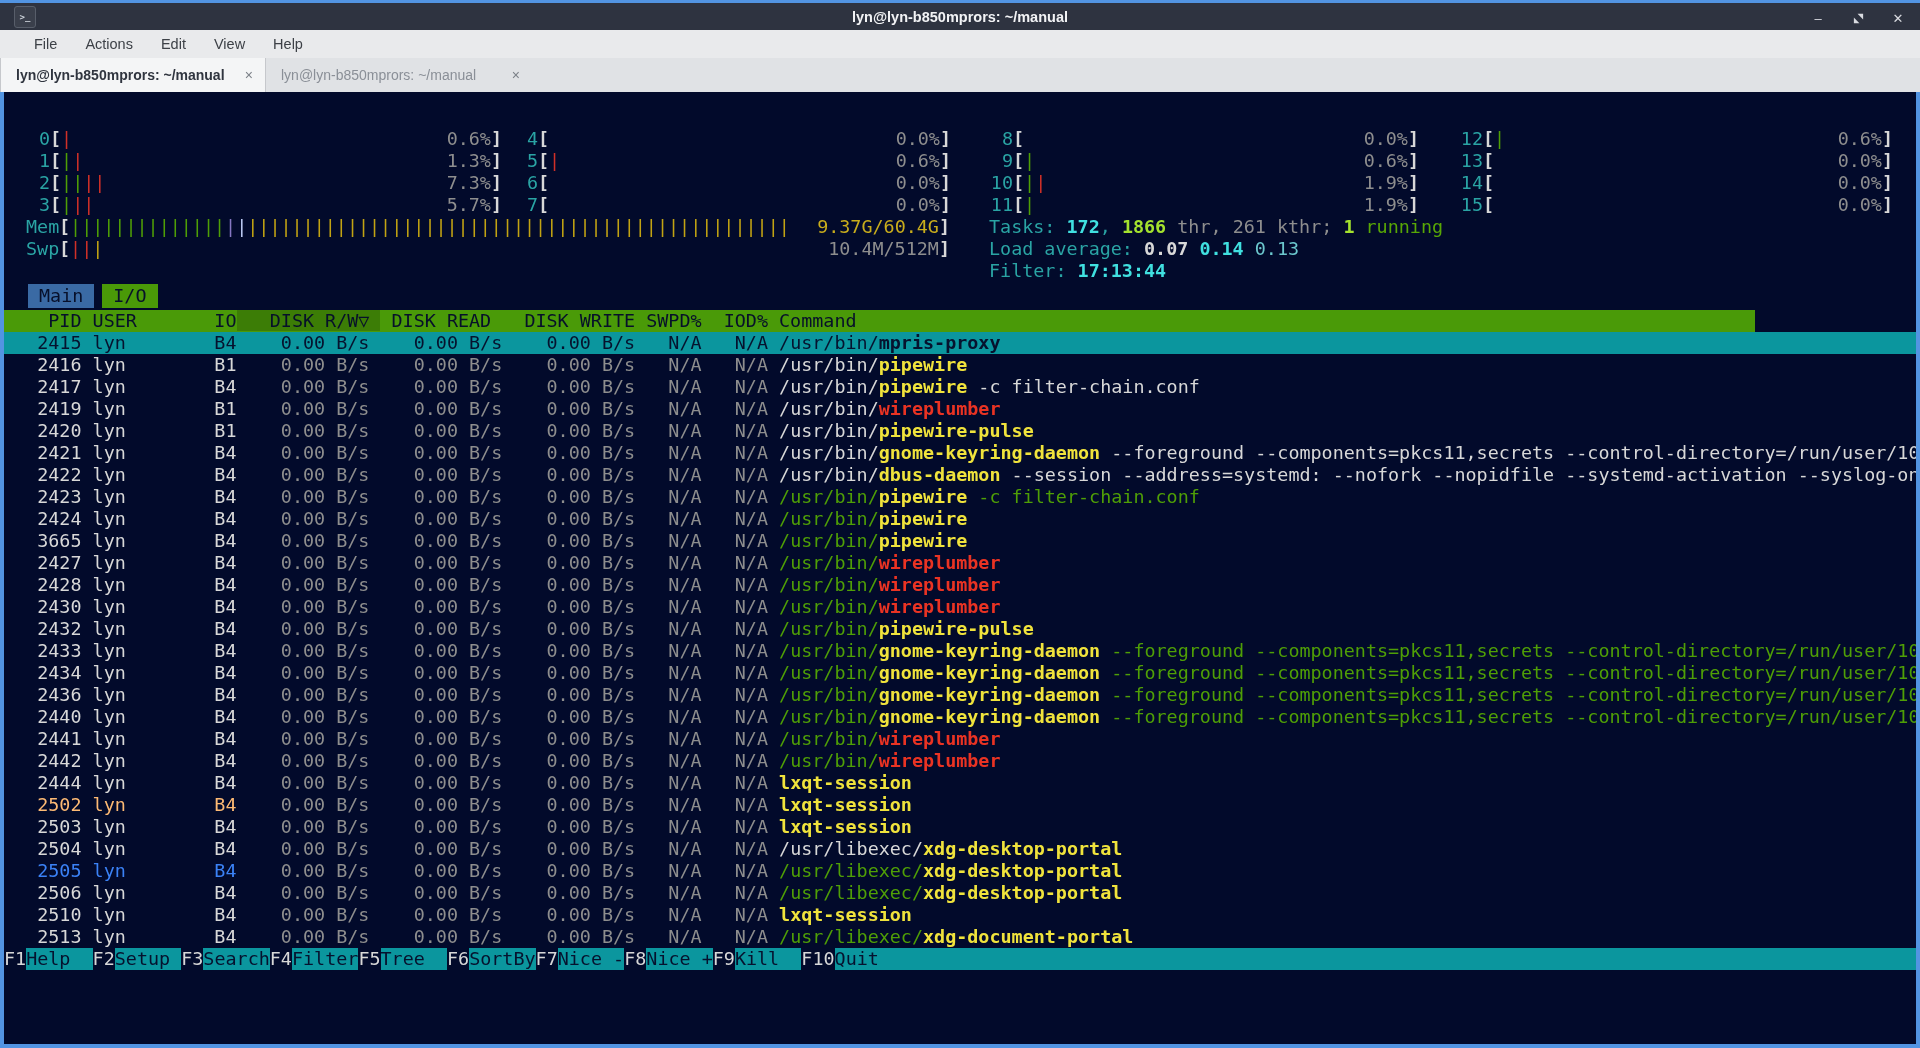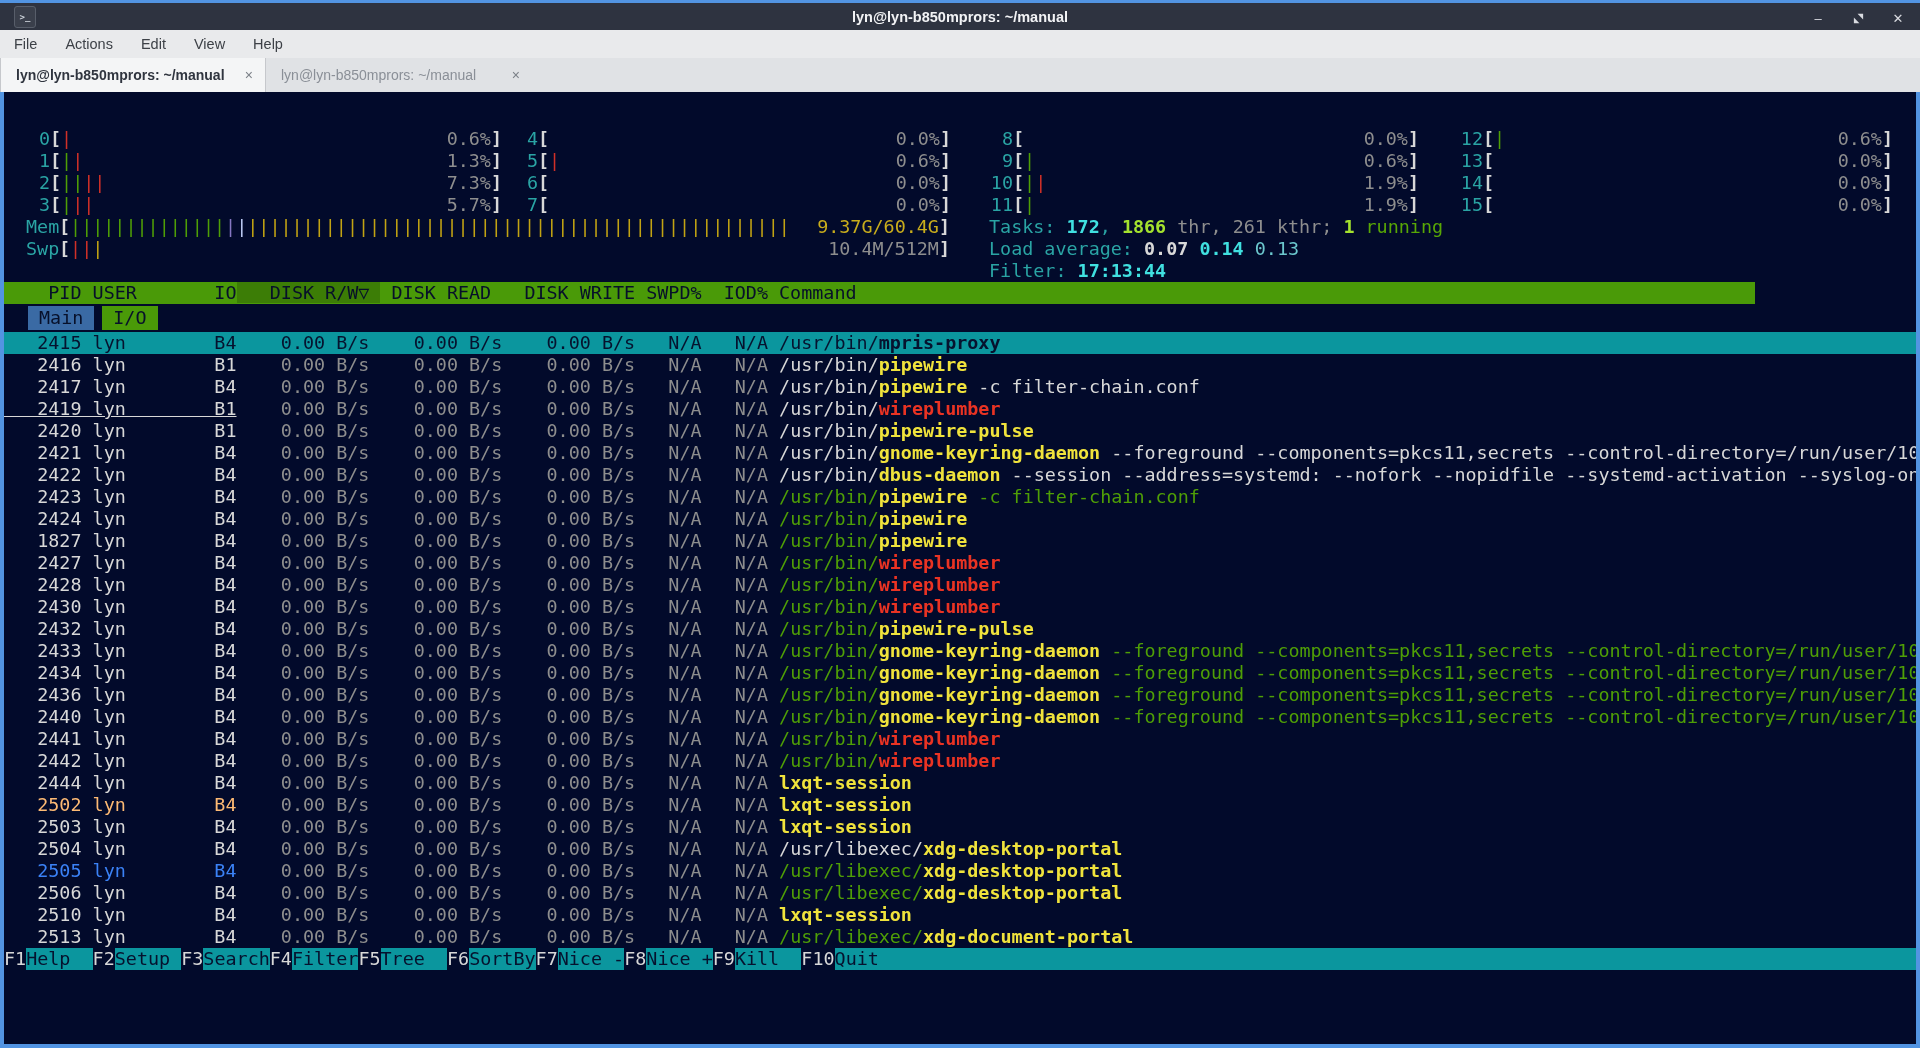--- a/index.html
+++ b/index.html
@@ -5,21 +5,21 @@
   html,body{margin:0;padding:0;}
   body{width:1920px;height:1048px;overflow:hidden;background:#5294e2;font-family:"Liberation Sans",sans-serif;position:relative;}
   
   #top-accent{position:absolute;top:0;left:0;right:0;height:3px;background:#5294e2;}
   #titlebar{position:absolute;top:3px;left:0;right:0;height:27px;background:#2e3340;display:flex;align-items:center;}
   #app-icon{position:absolute;left:14px;top:3px;width:20px;height:20px;background:#3a3f4b;border:1px solid #585e6a;border-radius:3px;
             color:#cdd3da;font-family:"DejaVu Sans Mono",monospace;font-size:9px;font-weight:bold;display:flex;align-items:center;justify-content:center;}
   #window-title{position:absolute;left:0;right:0;text-align:center;color:#f2f3f5;font-size:14.5px;font-weight:bold;}
   #window-controls{position:absolute;right:14px;top:3px;height:24px;display:flex;align-items:center;gap:24px;color:#d9dbe0;}
   .wbtn{width:16px;height:16px;display:flex;align-items:center;justify-content:center;font-size:13px;cursor:default;}
-  #menubar{position:absolute;top:30px;left:0;right:0;height:28px;background:#e9eaec;display:flex;align-items:flex-start;padding-left:0;box-sizing:border-box;}
+  #menubar{position:absolute;top:30px;left:0;right:0;height:28px;background:#e9eaec;display:flex;align-items:flex-start;padding-left:20px;box-sizing:border-box;}
   .menu-item{padding:0 14px;font-size:14.5px;color:#3d4147;line-height:28px;}
   #tabbar{position:absolute;top:58px;left:0;right:0;height:34px;background:#e0e2e5;display:flex;}
   .tab{width:266px;height:34px;box-sizing:border-box;display:flex;align-items:center;padding:0 12px 0 15px;font-size:14px;}
   .tab.active{background:#f4f5f6;border-right:1px solid #c6c8cc;border-left:1px solid #c6c8cc;color:#30353f;font-weight:bold;}
   .tab.inactive{color:#8a8f97;}
   .tab .tab-label{flex:1;overflow:hidden;white-space:nowrap;}
   .tab .tab-close{font-weight:normal;color:#7a7f86;margin-left:8px;font-size:14px;}
   
   #terminal{position:absolute;top:92px;left:0;right:0;bottom:0;background:#020a2b;
             border-left:4px solid #5294e2;border-right:4px solid #5294e2;border-bottom:4px solid #5294e2;
@@ -82,33 +82,33 @@
   <div class="tline"></div>
   <div id="meter-lines">
       <div class="tline"><div class="mgroup" style="left: 22px; width: 476px;"><span class="mlabel" style="width: 24px; color: rgb(42, 164, 164);">0</span><span class="mbracket" style="color: rgb(216, 216, 216);">[</span><span class="mbar"><span style="color: rgb(208, 48, 40);">|</span></span><span class="mpct" style="color: rgb(142, 142, 142);">0.6%</span><span class="mbracket" style="color: rgb(216, 216, 216);">]</span></div><div class="mgroup" style="left: 510px; width: 437px;"><span class="mlabel" style="width: 24px; color: rgb(42, 164, 164);">4</span><span class="mbracket" style="color: rgb(216, 216, 216);">[</span><span class="mbar"></span><span class="mpct" style="color: rgb(142, 142, 142);">0.0%</span><span class="mbracket" style="color: rgb(216, 216, 216);">]</span></div><div class="mgroup" style="left: 985px; width: 430px;"><span class="mlabel" style="width: 24px; color: rgb(42, 164, 164);">8</span><span class="mbracket" style="color: rgb(216, 216, 216);">[</span><span class="mbar"></span><span class="mpct" style="color: rgb(142, 142, 142);">0.0%</span><span class="mbracket" style="color: rgb(216, 216, 216);">]</span></div><div class="mgroup" style="left: 1455px; width: 434px;"><span class="mlabel" style="width: 24px; color: rgb(42, 164, 164);">12</span><span class="mbracket" style="color: rgb(216, 216, 216);">[</span><span class="mbar"><span style="color: rgb(79, 159, 6);">|</span></span><span class="mpct" style="color: rgb(142, 142, 142);">0.6%</span><span class="mbracket" style="color: rgb(216, 216, 216);">]</span></div></div>
       <div class="tline"><div class="mgroup" style="left: 22px; width: 476px;"><span class="mlabel" style="width: 24px; color: rgb(42, 164, 164);">1</span><span class="mbracket" style="color: rgb(216, 216, 216);">[</span><span class="mbar"><span style="color: rgb(79, 159, 6);">|</span><span style="color: rgb(208, 48, 40);">|</span></span><span class="mpct" style="color: rgb(142, 142, 142);">1.3%</span><span class="mbracket" style="color: rgb(216, 216, 216);">]</span></div><div class="mgroup" style="left: 510px; width: 437px;"><span class="mlabel" style="width: 24px; color: rgb(42, 164, 164);">5</span><span class="mbracket" style="color: rgb(216, 216, 216);">[</span><span class="mbar"><span style="color: rgb(208, 48, 40);">|</span></span><span class="mpct" style="color: rgb(142, 142, 142);">0.6%</span><span class="mbracket" style="color: rgb(216, 216, 216);">]</span></div><div class="mgroup" style="left: 985px; width: 430px;"><span class="mlabel" style="width: 24px; color: rgb(42, 164, 164);">9</span><span class="mbracket" style="color: rgb(216, 216, 216);">[</span><span class="mbar"><span style="color: rgb(79, 159, 6);">|</span></span><span class="mpct" style="color: rgb(142, 142, 142);">0.6%</span><span class="mbracket" style="color: rgb(216, 216, 216);">]</span></div><div class="mgroup" style="left: 1455px; width: 434px;"><span class="mlabel" style="width: 24px; color: rgb(42, 164, 164);">13</span><span class="mbracket" style="color: rgb(216, 216, 216);">[</span><span class="mbar"></span><span class="mpct" style="color: rgb(142, 142, 142);">0.0%</span><span class="mbracket" style="color: rgb(216, 216, 216);">]</span></div></div>
       <div class="tline"><div class="mgroup" style="left: 22px; width: 476px;"><span class="mlabel" style="width: 24px; color: rgb(42, 164, 164);">2</span><span class="mbracket" style="color: rgb(216, 216, 216);">[</span><span class="mbar"><span style="color: rgb(79, 159, 6);">||</span><span style="color: rgb(208, 48, 40);">||</span></span><span class="mpct" style="color: rgb(142, 142, 142);">7.3%</span><span class="mbracket" style="color: rgb(216, 216, 216);">]</span></div><div class="mgroup" style="left: 510px; width: 437px;"><span class="mlabel" style="width: 24px; color: rgb(42, 164, 164);">6</span><span class="mbracket" style="color: rgb(216, 216, 216);">[</span><span class="mbar"></span><span class="mpct" style="color: rgb(142, 142, 142);">0.0%</span><span class="mbracket" style="color: rgb(216, 216, 216);">]</span></div><div class="mgroup" style="left: 985px; width: 430px;"><span class="mlabel" style="width: 24px; color: rgb(42, 164, 164);">10</span><span class="mbracket" style="color: rgb(216, 216, 216);">[</span><span class="mbar"><span style="color: rgb(79, 159, 6);">|</span><span style="color: rgb(208, 48, 40);">|</span></span><span class="mpct" style="color: rgb(142, 142, 142);">1.9%</span><span class="mbracket" style="color: rgb(216, 216, 216);">]</span></div><div class="mgroup" style="left: 1455px; width: 434px;"><span class="mlabel" style="width: 24px; color: rgb(42, 164, 164);">14</span><span class="mbracket" style="color: rgb(216, 216, 216);">[</span><span class="mbar"></span><span class="mpct" style="color: rgb(142, 142, 142);">0.0%</span><span class="mbracket" style="color: rgb(216, 216, 216);">]</span></div></div>
       <div class="tline"><div class="mgroup" style="left: 22px; width: 476px;"><span class="mlabel" style="width: 24px; color: rgb(42, 164, 164);">3</span><span class="mbracket" style="color: rgb(216, 216, 216);">[</span><span class="mbar"><span style="color: rgb(79, 159, 6);">|</span><span style="color: rgb(208, 48, 40);">||</span></span><span class="mpct" style="color: rgb(142, 142, 142);">5.7%</span><span class="mbracket" style="color: rgb(216, 216, 216);">]</span></div><div class="mgroup" style="left: 510px; width: 437px;"><span class="mlabel" style="width: 24px; color: rgb(42, 164, 164);">7</span><span class="mbracket" style="color: rgb(216, 216, 216);">[</span><span class="mbar"></span><span class="mpct" style="color: rgb(142, 142, 142);">0.0%</span><span class="mbracket" style="color: rgb(216, 216, 216);">]</span></div><div class="mgroup" style="left: 985px; width: 430px;"><span class="mlabel" style="width: 24px; color: rgb(42, 164, 164);">11</span><span class="mbracket" style="color: rgb(216, 216, 216);">[</span><span class="mbar"><span style="color: rgb(79, 159, 6);">|</span></span><span class="mpct" style="color: rgb(142, 142, 142);">1.9%</span><span class="mbracket" style="color: rgb(216, 216, 216);">]</span></div><div class="mgroup" style="left: 1455px; width: 434px;"><span class="mlabel" style="width: 24px; color: rgb(42, 164, 164);">15</span><span class="mbracket" style="color: rgb(216, 216, 216);">[</span><span class="mbar"></span><span class="mpct" style="color: rgb(142, 142, 142);">0.0%</span><span class="mbracket" style="color: rgb(216, 216, 216);">]</span></div></div>
       <div class="tline"><div class="mgroup" style="left: 22px; width: 924px;"><span class="mlabel" style="width: 33px; color: rgb(42, 164, 164);">Mem</span><span class="mbracket" style="color: rgb(216, 216, 216);">[</span><span class="mbar"><span style="color: rgb(79, 159, 6);">||||||||||||||</span><span style="color: rgb(134, 119, 194);">|</span><span style="color: rgb(188, 202, 244);">|</span><span style="color: rgb(194, 163, 19);">|||||||||||||||||||||||||||||||||||||||||||||||||</span><span style="margin-left: auto; color: rgb(201, 173, 28);">9.37G/60.4G</span></span><span class="mbracket" style="color: rgb(216, 216, 216);">]</span></div><div class="minfo"><span style="color: rgb(42, 164, 164);">Tasks: </span><span style="color: rgb(64, 224, 224); font-weight: bold;">172</span><span style="color: rgb(42, 164, 164);">, </span><span style="color: rgb(164, 226, 46); font-weight: bold;">1866</span><span style="color: rgb(142, 142, 142);"> thr</span><span style="color: rgb(142, 142, 142);">, </span><span style="color: rgb(142, 142, 142);">261 kthr</span><span style="color: rgb(142, 142, 142);">; </span><span style="color: rgb(164, 226, 46); font-weight: bold;">1</span><span style="color: rgb(88, 167, 5);"> running</span></div></div>
       <div class="tline"><div class="mgroup" style="left: 22px; width: 924px;"><span class="mlabel" style="width: 33px; color: rgb(42, 164, 164);">Swp</span><span class="mbracket" style="color: rgb(216, 216, 216);">[</span><span class="mbar"><span style="color: rgb(208, 48, 40);">||</span><span style="color: rgb(194, 163, 19);">|</span><span style="margin-left: auto; color: rgb(142, 142, 142);">10.4M/512M</span></span><span class="mbracket" style="color: rgb(216, 216, 216);">]</span></div><div class="minfo"><span style="color: rgb(42, 164, 164);">Load average: </span><span style="color: rgb(216, 216, 216); font-weight: bold;">0.07 </span><span style="color: rgb(64, 224, 224); font-weight: bold;">0.14 </span><span style="color: rgb(108, 200, 206);">0.13</span></div></div>
       <div class="tline"><div class="minfo"><span style="color: rgb(42, 164, 164);">Filter: </span><span style="color: rgb(64, 224, 224); font-weight: bold;">17:13:44</span></div></div>
     </div>
+  <div id="screen-tabs"><span class="stab" style="background: rgb(58, 106, 164); color: rgb(7, 16, 42);">Main</span><span class="stab" style="background: rgb(74, 154, 8); color: rgb(7, 16, 42); margin-left: 8px;">I/O</span></div>
   <div id="table-header" style="background: rgb(74, 154, 8); color: rgb(7, 16, 42);"><span>    PID USER       IO</span><span style="background: rgb(60, 125, 6);">   DISK R/W▽ </span><span> DISK READ   DISK WRITE SWPD%  IOD% Command</span></div>
-  <div id="screen-tabs"><span class="stab" style="background: rgb(58, 106, 164); color: rgb(7, 16, 42);">Main</span><span class="stab" style="background: rgb(74, 154, 8); color: rgb(7, 16, 42); margin-left: 8px;">I/O</span></div>
   <div id="process-rows">
       <div class="trow sel" style="background: rgb(11, 150, 158);"><span style="color: rgb(6, 18, 46);">   2415 lyn        B4</span><span style="color: rgb(6, 18, 46);">    0.00 B/s    0.00 B/s    0.00 B/s   N/A   N/A </span><span style="color: rgb(6, 18, 46);">/usr/bin/</span><span style="color: rgb(6, 18, 46); font-weight: bold;">mpris-proxy</span></div>
       <div class="trow"><span style="color: rgb(216, 216, 216);">   2416 lyn        B1</span><span style="color: rgb(142, 142, 142);">    0.00 B/s    0.00 B/s    0.00 B/s   N/A   N/A </span><span style="color: rgb(216, 216, 216);">/usr/bin/</span><span style="color: rgb(240, 227, 60); font-weight: bold;">pipewire</span></div>
       <div class="trow"><span style="color: rgb(216, 216, 216);">   2417 lyn        B4</span><span style="color: rgb(142, 142, 142);">    0.00 B/s    0.00 B/s    0.00 B/s   N/A   N/A </span><span style="color: rgb(216, 216, 216);">/usr/bin/</span><span style="color: rgb(240, 227, 60); font-weight: bold;">pipewire</span><span style="color: rgb(216, 216, 216);"> -c filter-chain.conf</span></div>
-      <div class="trow"><span style="color: rgb(216, 216, 216); text-decoration: underline;">   2419 lyn        B1</span><span style="color: rgb(142, 142, 142);">    0.00 B/s    0.00 B/s    0.00 B/s   N/A   N/A </span><span style="color: rgb(216, 216, 216);">/usr/bin/</span><span style="color: rgb(234, 51, 35); font-weight: bold;">wireplumber</span></div>
+      <div class="trow"><span style="color: rgb(216, 216, 216);">   2419 lyn        B1</span><span style="color: rgb(142, 142, 142);">    0.00 B/s    0.00 B/s    0.00 B/s   N/A   N/A </span><span style="color: rgb(216, 216, 216);">/usr/bin/</span><span style="color: rgb(234, 51, 35); font-weight: bold;">wireplumber</span></div>
       <div class="trow"><span style="color: rgb(216, 216, 216);">   2420 lyn        B1</span><span style="color: rgb(142, 142, 142);">    0.00 B/s    0.00 B/s    0.00 B/s   N/A   N/A </span><span style="color: rgb(216, 216, 216);">/usr/bin/</span><span style="color: rgb(240, 227, 60); font-weight: bold;">pipewire-pulse</span></div>
       <div class="trow"><span style="color: rgb(216, 216, 216);">   2421 lyn        B4</span><span style="color: rgb(142, 142, 142);">    0.00 B/s    0.00 B/s    0.00 B/s   N/A   N/A </span><span style="color: rgb(216, 216, 216);">/usr/bin/</span><span style="color: rgb(240, 227, 60); font-weight: bold;">gnome-keyring-daemon</span><span style="color: rgb(216, 216, 216);"> --foreground --components=pkcs11,secrets --control-directory=/run/user/100</span></div>
       <div class="trow"><span style="color: rgb(216, 216, 216);">   2422 lyn        B4</span><span style="color: rgb(142, 142, 142);">    0.00 B/s    0.00 B/s    0.00 B/s   N/A   N/A </span><span style="color: rgb(216, 216, 216);">/usr/bin/</span><span style="color: rgb(240, 227, 60); font-weight: bold;">dbus-daemon</span><span style="color: rgb(216, 216, 216);"> --session --address=systemd: --nofork --nopidfile --systemd-activation --syslog-only</span></div>
       <div class="trow"><span style="color: rgb(216, 216, 216);">   2423 lyn        B4</span><span style="color: rgb(142, 142, 142);">    0.00 B/s    0.00 B/s    0.00 B/s   N/A   N/A </span><span style="color: rgb(79, 159, 6);">/usr/bin/</span><span style="color: rgb(240, 227, 60); font-weight: bold;">pipewire</span><span style="color: rgb(79, 159, 6);"> -c filter-chain.conf</span></div>
       <div class="trow"><span style="color: rgb(216, 216, 216);">   2424 lyn        B4</span><span style="color: rgb(142, 142, 142);">    0.00 B/s    0.00 B/s    0.00 B/s   N/A   N/A </span><span style="color: rgb(79, 159, 6);">/usr/bin/</span><span style="color: rgb(240, 227, 60); font-weight: bold;">pipewire</span></div>
-      <div class="trow"><span style="color: rgb(216, 216, 216);">   1827 lyn        B4</span><span style="color: rgb(142, 142, 142);">    0.00 B/s    0.00 B/s    0.00 B/s   N/A   N/A </span><span style="color: rgb(79, 159, 6);">/usr/bin/</span><span style="color: rgb(240, 227, 60); font-weight: bold;">pipewire</span></div>
+      <div class="trow"><span style="color: rgb(216, 216, 216);">   3665 lyn        B4</span><span style="color: rgb(142, 142, 142);">    0.00 B/s    0.00 B/s    0.00 B/s   N/A   N/A </span><span style="color: rgb(79, 159, 6);">/usr/bin/</span><span style="color: rgb(240, 227, 60); font-weight: bold;">pipewire</span></div>
       <div class="trow"><span style="color: rgb(216, 216, 216);">   2427 lyn        B4</span><span style="color: rgb(142, 142, 142);">    0.00 B/s    0.00 B/s    0.00 B/s   N/A   N/A </span><span style="color: rgb(79, 159, 6);">/usr/bin/</span><span style="color: rgb(234, 51, 35); font-weight: bold;">wireplumber</span></div>
       <div class="trow"><span style="color: rgb(216, 216, 216);">   2428 lyn        B4</span><span style="color: rgb(142, 142, 142);">    0.00 B/s    0.00 B/s    0.00 B/s   N/A   N/A </span><span style="color: rgb(79, 159, 6);">/usr/bin/</span><span style="color: rgb(234, 51, 35); font-weight: bold;">wireplumber</span></div>
       <div class="trow"><span style="color: rgb(216, 216, 216);">   2430 lyn        B4</span><span style="color: rgb(142, 142, 142);">    0.00 B/s    0.00 B/s    0.00 B/s   N/A   N/A </span><span style="color: rgb(79, 159, 6);">/usr/bin/</span><span style="color: rgb(234, 51, 35); font-weight: bold;">wireplumber</span></div>
       <div class="trow"><span style="color: rgb(216, 216, 216);">   2432 lyn        B4</span><span style="color: rgb(142, 142, 142);">    0.00 B/s    0.00 B/s    0.00 B/s   N/A   N/A </span><span style="color: rgb(79, 159, 6);">/usr/bin/</span><span style="color: rgb(240, 227, 60); font-weight: bold;">pipewire-pulse</span></div>
       <div class="trow"><span style="color: rgb(216, 216, 216);">   2433 lyn        B4</span><span style="color: rgb(142, 142, 142);">    0.00 B/s    0.00 B/s    0.00 B/s   N/A   N/A </span><span style="color: rgb(79, 159, 6);">/usr/bin/</span><span style="color: rgb(240, 227, 60); font-weight: bold;">gnome-keyring-daemon</span><span style="color: rgb(79, 159, 6);"> --foreground --components=pkcs11,secrets --control-directory=/run/user/100</span></div>
       <div class="trow"><span style="color: rgb(216, 216, 216);">   2434 lyn        B4</span><span style="color: rgb(142, 142, 142);">    0.00 B/s    0.00 B/s    0.00 B/s   N/A   N/A </span><span style="color: rgb(79, 159, 6);">/usr/bin/</span><span style="color: rgb(240, 227, 60); font-weight: bold;">gnome-keyring-daemon</span><span style="color: rgb(79, 159, 6);"> --foreground --components=pkcs11,secrets --control-directory=/run/user/100</span></div>
       <div class="trow"><span style="color: rgb(216, 216, 216);">   2436 lyn        B4</span><span style="color: rgb(142, 142, 142);">    0.00 B/s    0.00 B/s    0.00 B/s   N/A   N/A </span><span style="color: rgb(79, 159, 6);">/usr/bin/</span><span style="color: rgb(240, 227, 60); font-weight: bold;">gnome-keyring-daemon</span><span style="color: rgb(79, 159, 6);"> --foreground --components=pkcs11,secrets --control-directory=/run/user/100</span></div>
       <div class="trow"><span style="color: rgb(216, 216, 216);">   2440 lyn        B4</span><span style="color: rgb(142, 142, 142);">    0.00 B/s    0.00 B/s    0.00 B/s   N/A   N/A </span><span style="color: rgb(79, 159, 6);">/usr/bin/</span><span style="color: rgb(240, 227, 60); font-weight: bold;">gnome-keyring-daemon</span><span style="color: rgb(79, 159, 6);"> --foreground --components=pkcs11,secrets --control-directory=/run/user/100</span></div>
       <div class="trow"><span style="color: rgb(216, 216, 216);">   2441 lyn        B4</span><span style="color: rgb(142, 142, 142);">    0.00 B/s    0.00 B/s    0.00 B/s   N/A   N/A </span><span style="color: rgb(79, 159, 6);">/usr/bin/</span><span style="color: rgb(234, 51, 35); font-weight: bold;">wireplumber</span></div>
       <div class="trow"><span style="color: rgb(216, 216, 216);">   2442 lyn        B4</span><span style="color: rgb(142, 142, 142);">    0.00 B/s    0.00 B/s    0.00 B/s   N/A   N/A </span><span style="color: rgb(79, 159, 6);">/usr/bin/</span><span style="color: rgb(234, 51, 35); font-weight: bold;">wireplumber</span></div>

